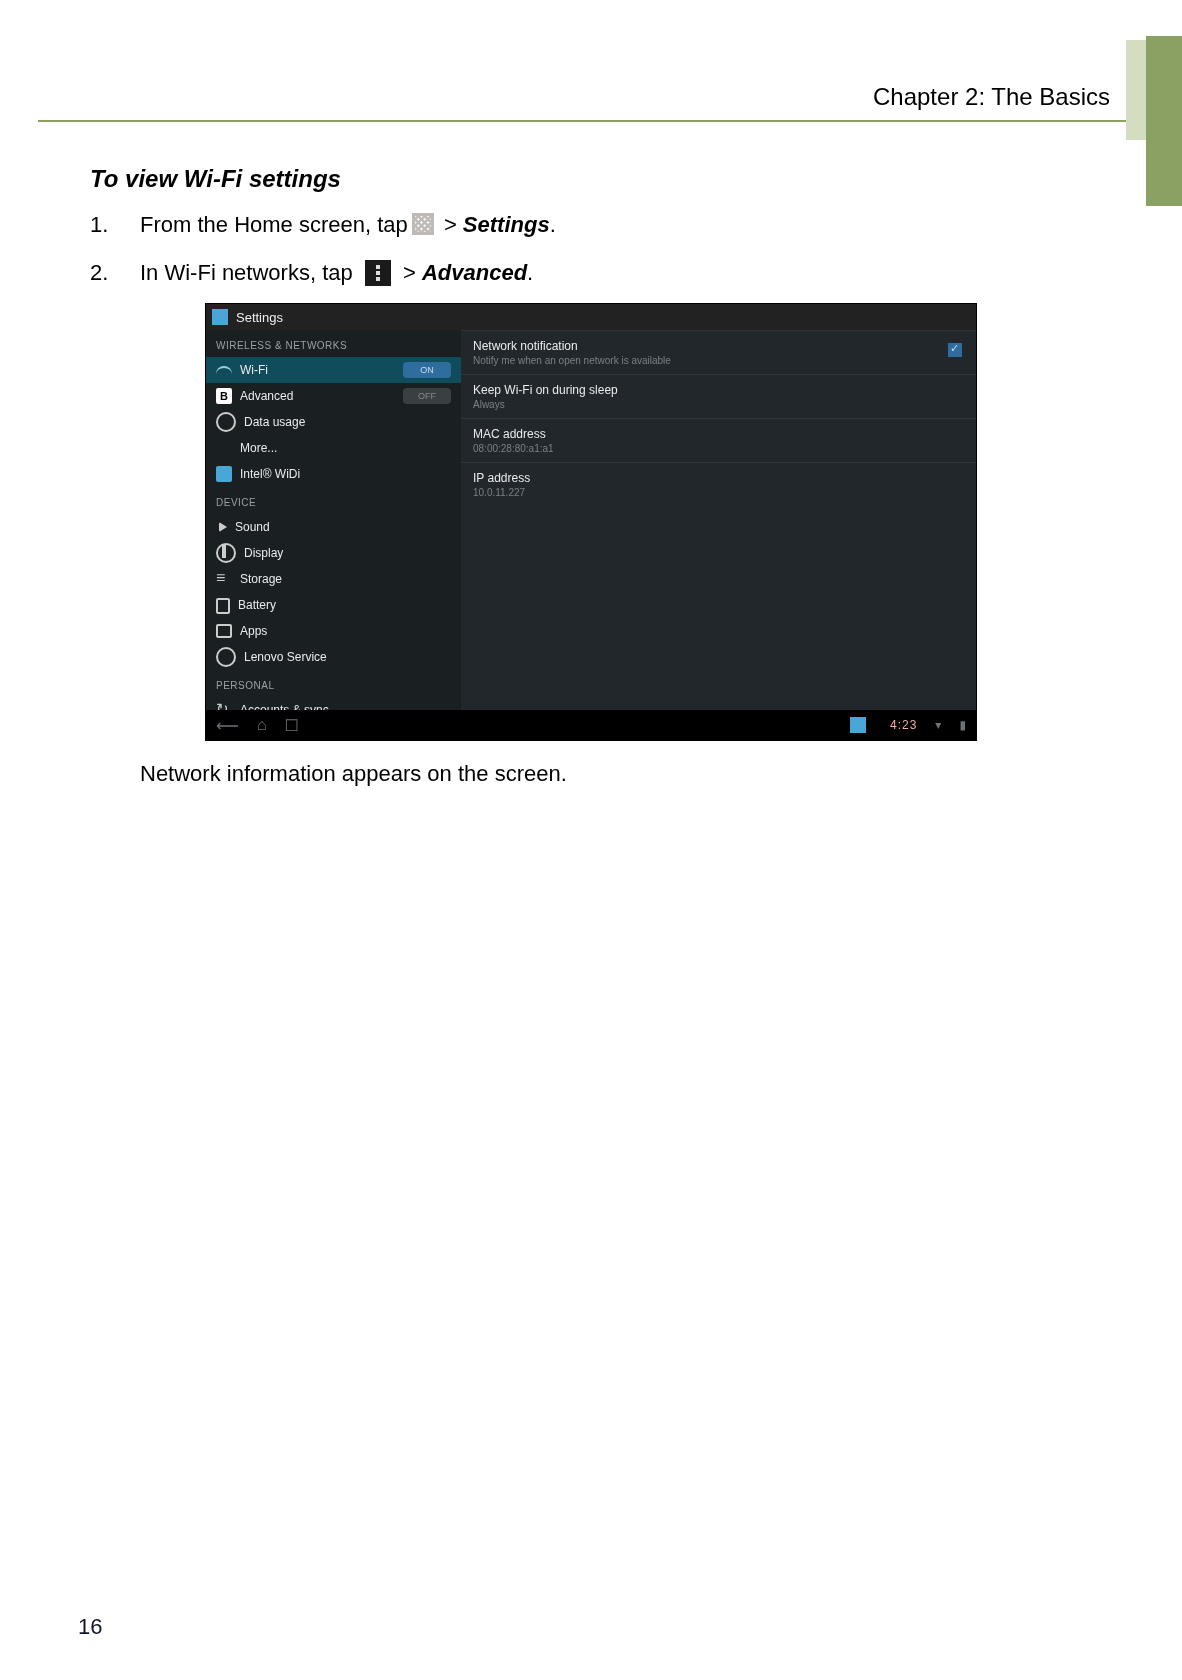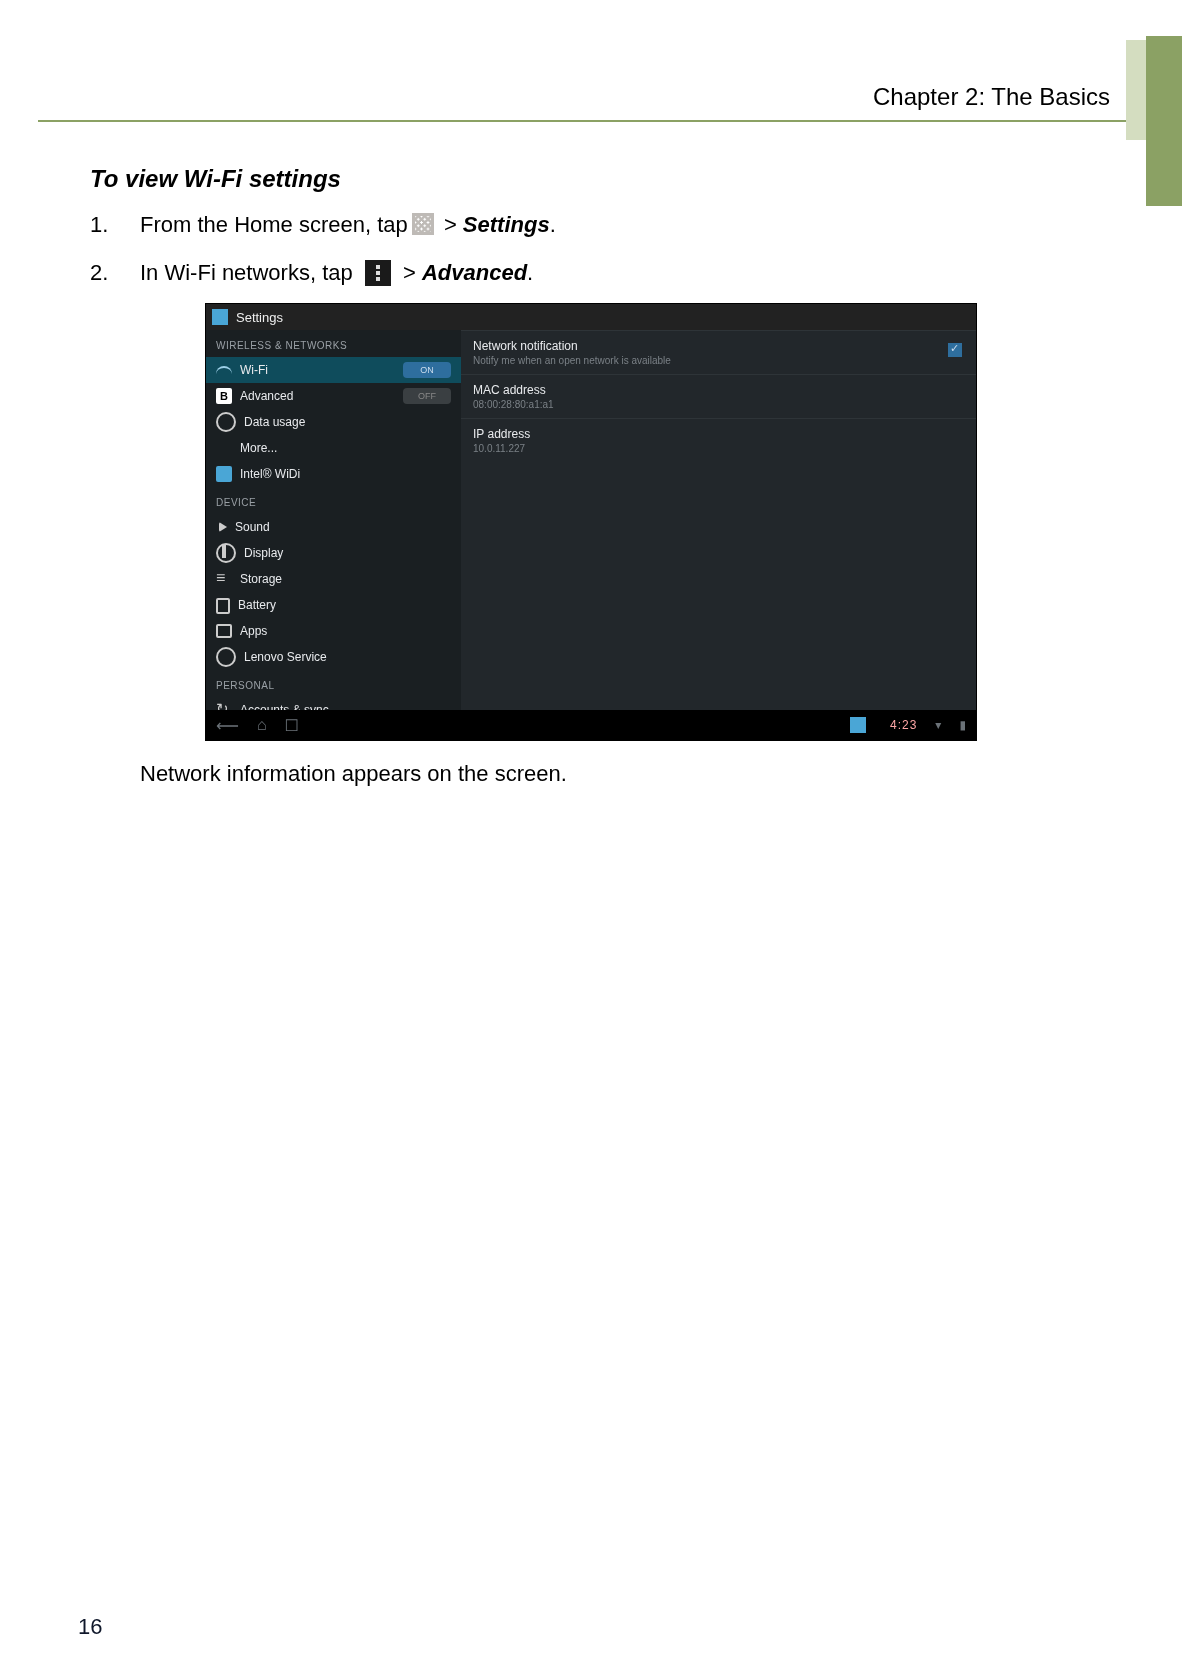--- a/index.html
+++ b/index.html
@@ -153,20 +153,24 @@
               <span>Accounts &amp; sync</span>
             </div>
         </div>
         <div class="right">
           <div class="opt">
             <div class="t">Network notification</div>
             <div class="s">Notify me when an open network is available</div>
             <div class="chk"></div>
           </div>
           <div class="opt">
+            <div class="t">Keep Wi-Fi on during sleep</div>
+            <div class="s">Always</div>
+          </div>
+          <div class="opt">
             <div class="t">MAC address</div>
             <div class="s">08:00:28:80:a1:a1</div>
           </div>
           <div class="opt">
             <div class="t">IP address</div>
             <div class="s">10.0.11.227</div>
           </div>
         </div>
       </div>
       <div class="sysbar">

